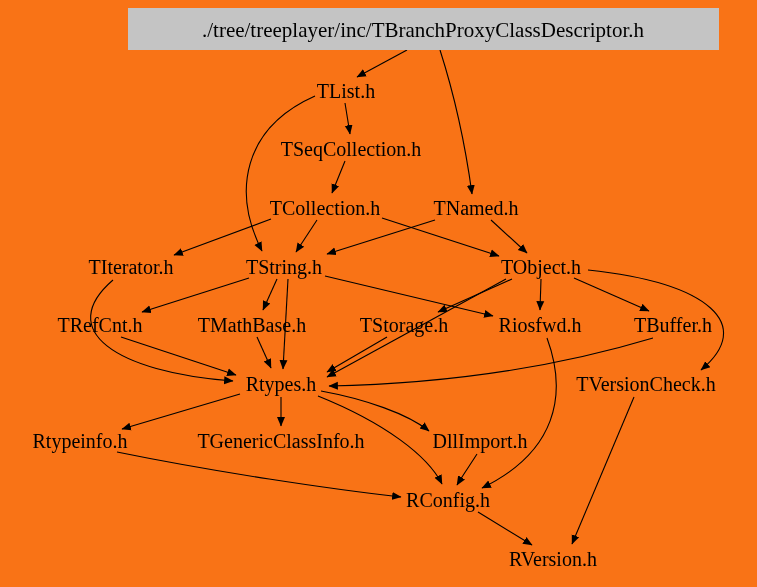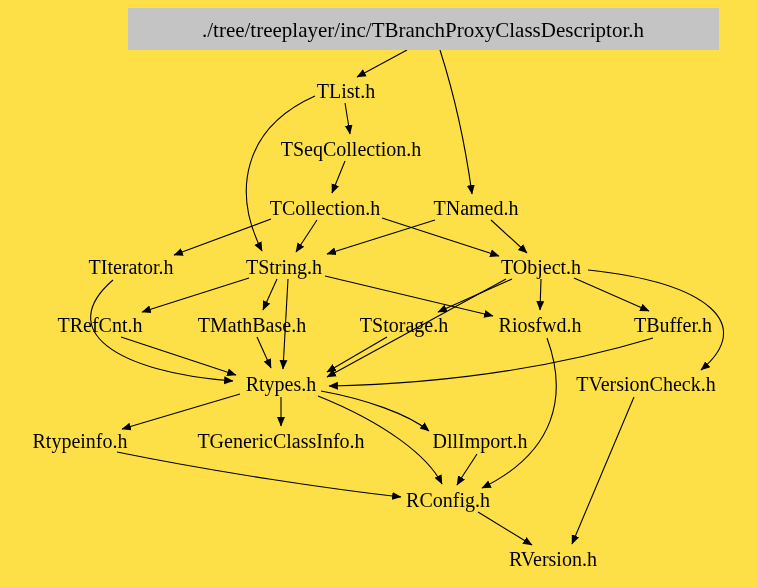--- a/index.html
+++ b/index.html
@@ -4,21 +4,21 @@
 <style>
   html, body {
     margin: 0;
     padding: 0;
     background: #ffffff;
   }
   .canvas {
     position: relative;
     width: 757px;
     height: 587px;
-    background: #fde047;
+    background: #f97316;
     font-family: "Liberation Serif", "DejaVu Serif", serif;
   }
   svg { display: block; }
   .edge {
     fill: none;
     stroke: #000000;
     stroke-width: 1.1;
   }
   .node-label {
     font-family: "Liberation Serif", "DejaVu Serif", serif;

